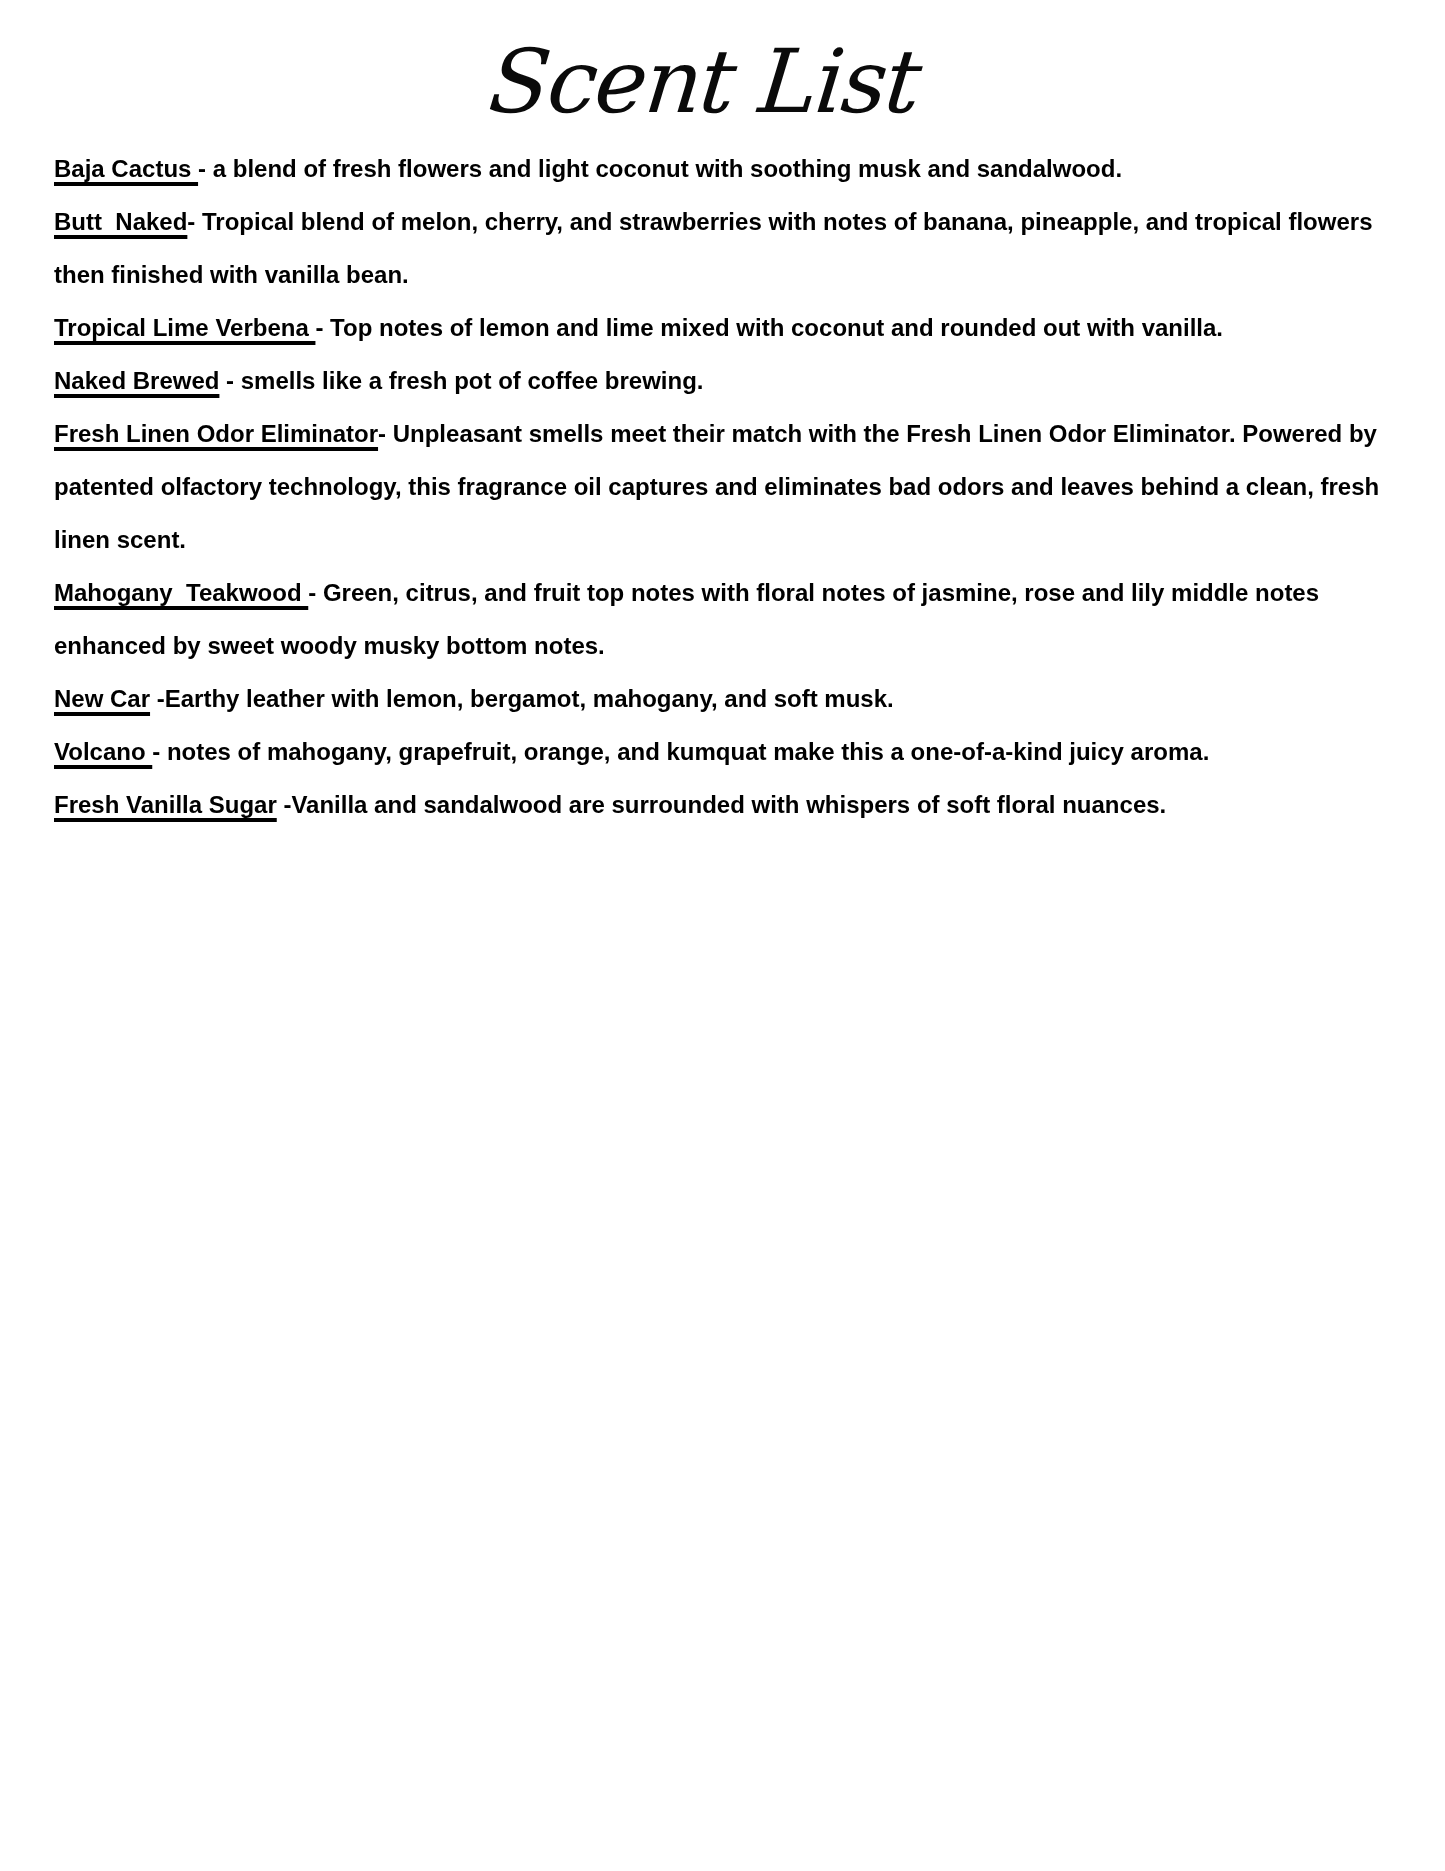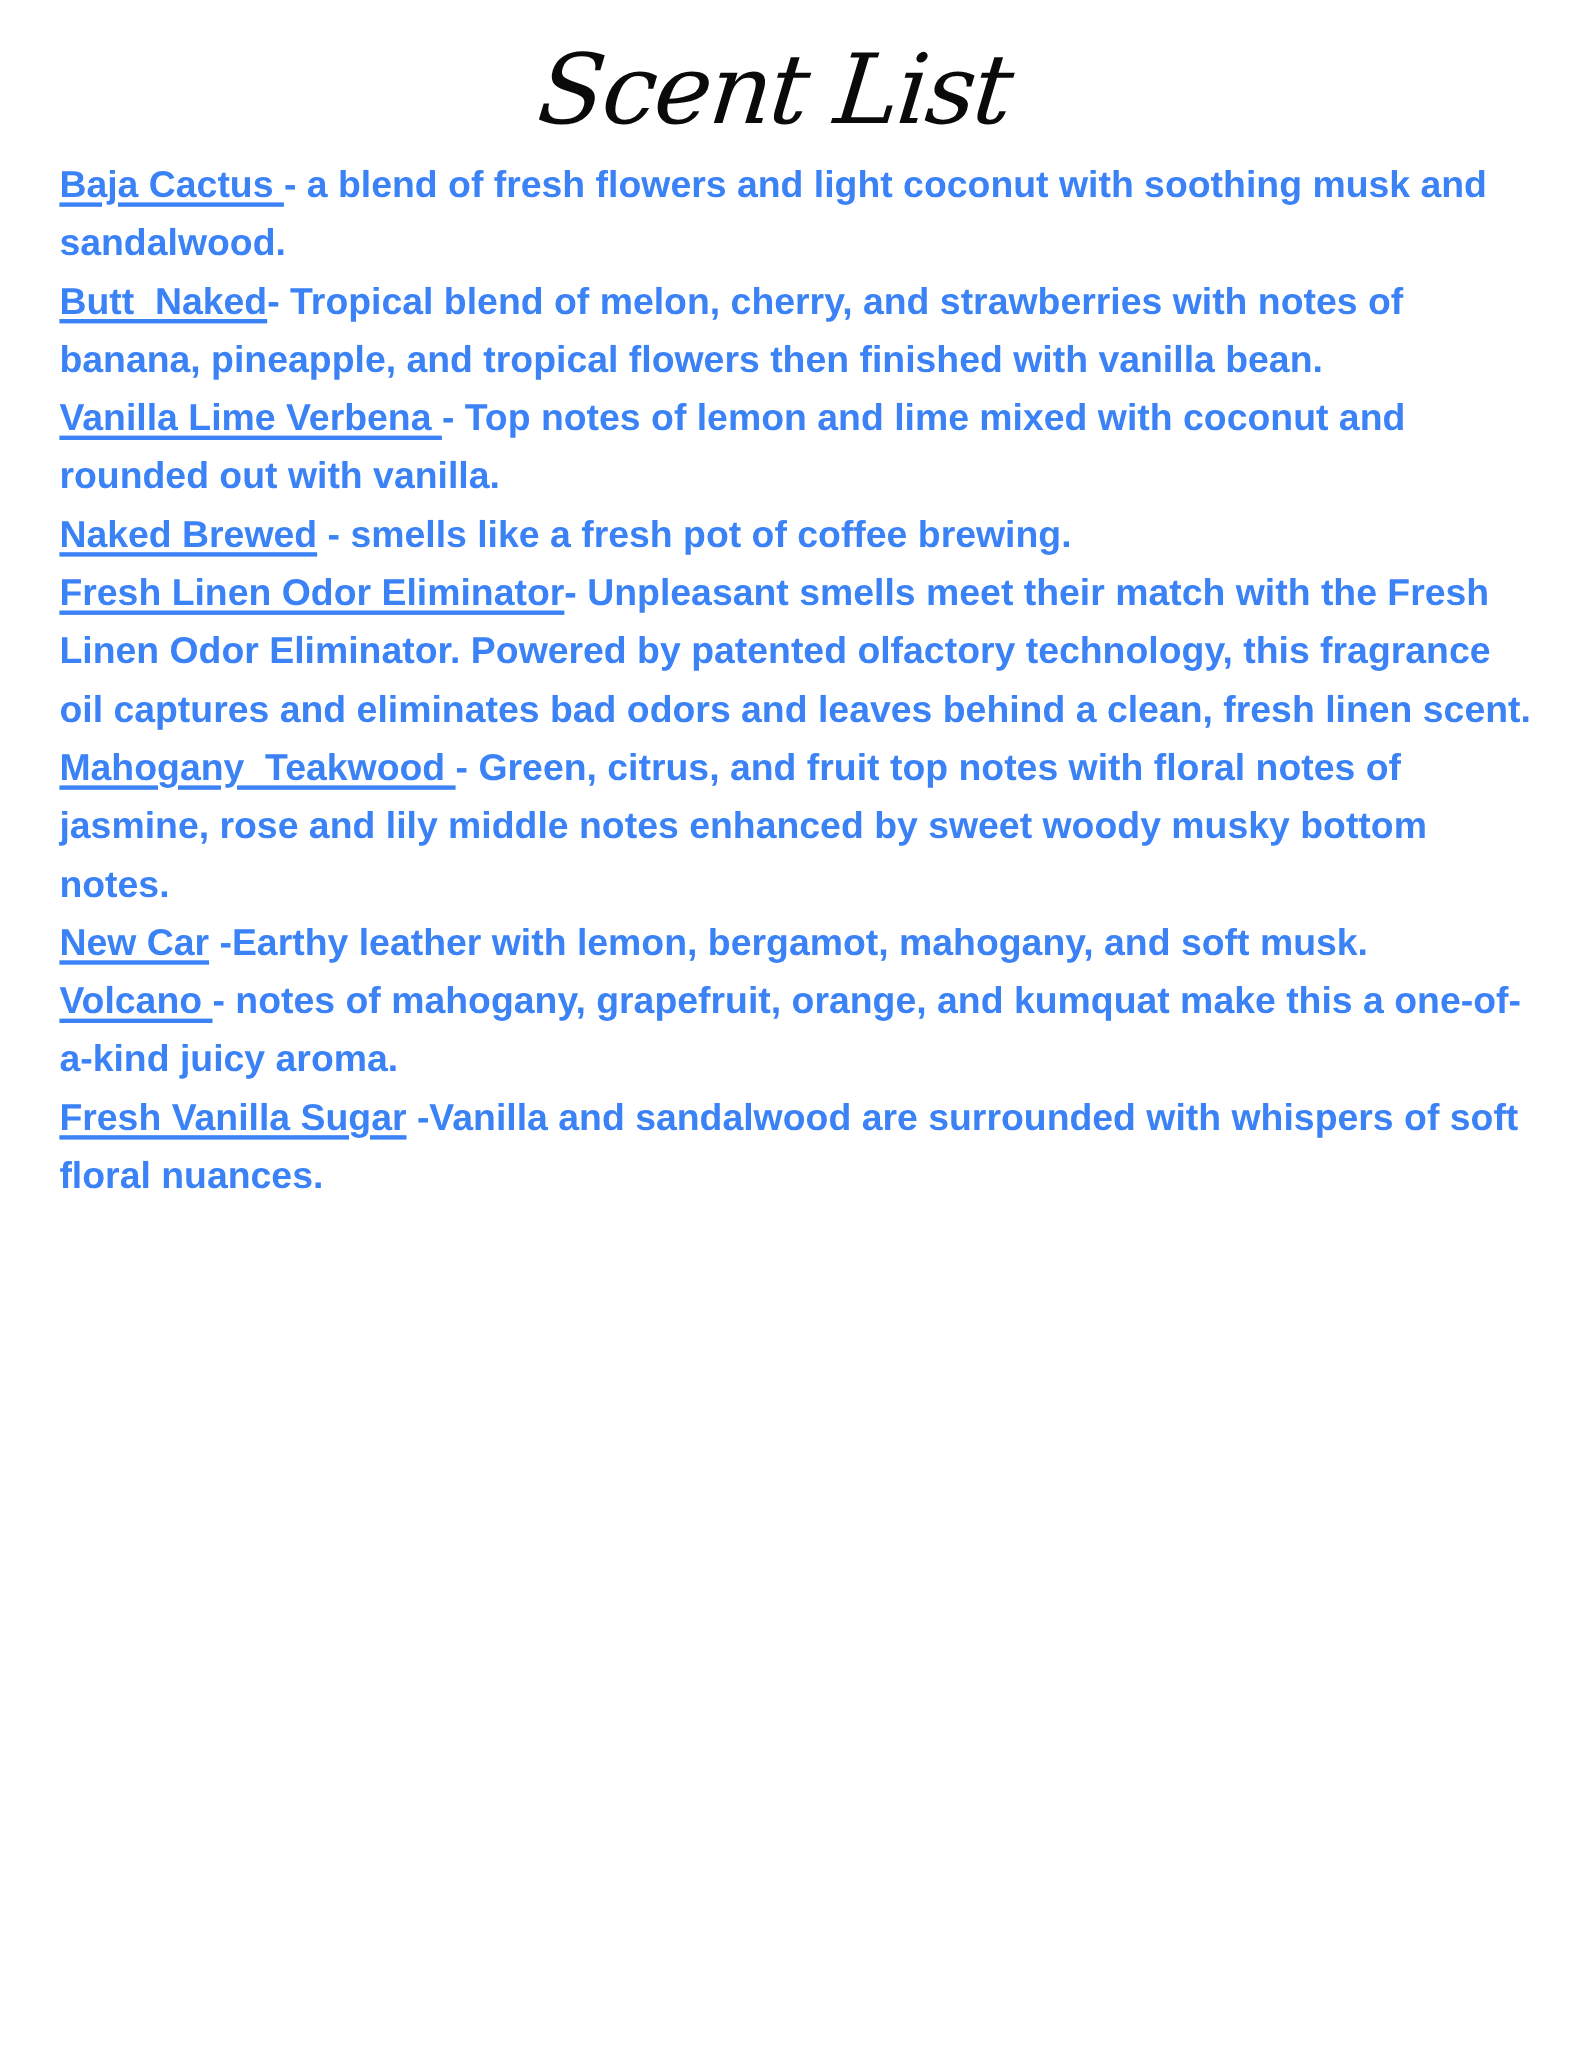--- a/index.html
+++ b/index.html
@@ -31,25 +31,25 @@
     margin: 0 40px 14px 0;
     transform: skewX(-6deg);
     letter-spacing: -2px;
     color: #0a0a0a;
   }
   .scent-list {
     margin: 0;
   }
   .scent {
     margin: 0;
-    font-size: 34px;
+    font-size: 24px;
     font-weight: 700;
     line-height: 53px;
     letter-spacing: 0px;
-    color: #3b82f6;
+    color: #000000;
   }
   .scent-name {
     white-space: pre-wrap;
     text-decoration: underline;
     text-decoration-thickness: 3.5px;
     text-underline-offset: 5px;
   }
   .scent-desc {
     white-space: pre-wrap;
   }
@@ -60,21 +60,21 @@
 <div class="page">
   <h1 class="title">Scent List</h1>
 
   <div class="scent-list">
 
     <p class="scent"><span class="scent-name">Baja Cactus </span><span class="scent-desc">- a blend of fresh flowers and light coconut with soothing musk and sandalwood.</span></p>
 
 
     <p class="scent"><span class="scent-name">Butt  Naked</span><span class="scent-desc">- Tropical blend of melon, cherry, and strawberries with notes of banana, pineapple, and tropical flowers then finished with vanilla bean.</span></p>
 
-    <p class="scent"><span class="scent-name">Vanilla Lime Verbena </span><span class="scent-desc">- Top notes of lemon and lime mixed with coconut and rounded out with vanilla.</span></p>
+    <p class="scent"><span class="scent-name">Tropical Lime Verbena </span><span class="scent-desc">- Top notes of lemon and lime mixed with coconut and rounded out with vanilla.</span></p>
 
     <p class="scent"><span class="scent-name">Naked Brewed</span><span class="scent-desc"> - smells like a fresh pot of coffee brewing.</span></p>
 
     <p class="scent"><span class="scent-name">Fresh Linen Odor Eliminator</span><span class="scent-desc">- Unpleasant smells meet their match with the Fresh Linen Odor Eliminator. Powered by patented olfactory technology, this fragrance oil captures and eliminates bad odors and leaves behind a clean, fresh linen scent.</span></p>
 
     <p class="scent"><span class="scent-name">Mahogany  Teakwood </span><span class="scent-desc">- Green, citrus, and fruit top notes with floral notes of jasmine, rose and lily middle notes enhanced by sweet woody musky bottom notes.</span></p>
 
 
     <p class="scent"><span class="scent-name">New Car</span><span class="scent-desc"> -Earthy leather with lemon, bergamot, mahogany, and soft musk.</span></p>
 

